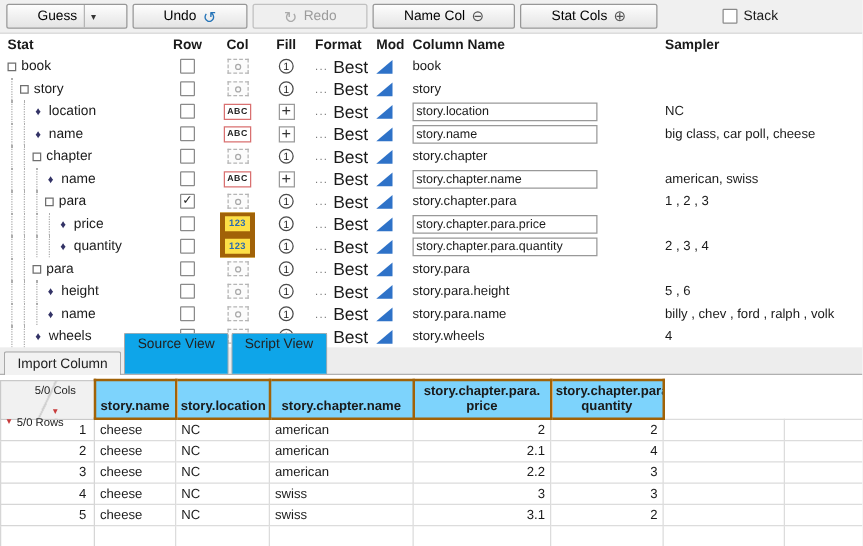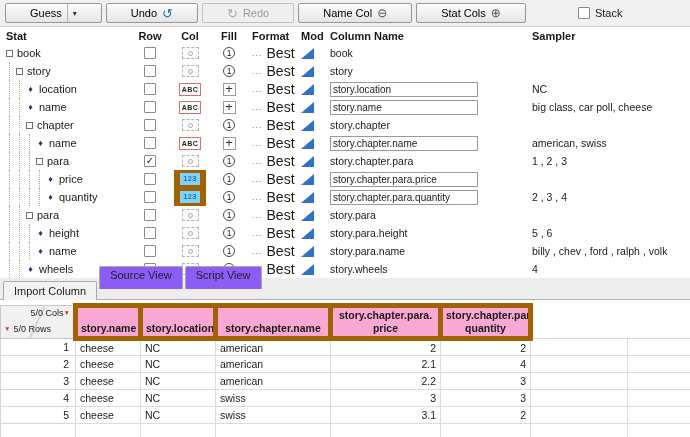--- a/index.html
+++ b/index.html
@@ -41,46 +41,46 @@
   .c-sampler { flex:1 1 auto; padding-left:4px; }
 
   .guide { align-self:stretch; width:10px; margin-left:3px; margin-right:-3px; border-left:1px dotted #adadad; flex:none; }
   .node-box { width:7px; height:7px; border:1px solid #6f6f6f; background:#fff; flex:none; margin-top:1px; }
   .node-diamond { color:#333366; font-size:9px; width:9px; text-align:center; line-height:1; flex:none; }
   .node-label { margin-left:4px; }
 
   .ic-none { width:17px; height:12px; border:1px dashed #b5b5b5; background:#fcfcfc; display:inline-flex; align-items:center; justify-content:center; }
   .ic-none-dot { width:5px; height:5px; border:1px solid #a8a8a8; border-radius:50%; }
   .ic-abc { border:1px solid #d97070; background:#fff; color:#222; font-size:7px; font-weight:bold; letter-spacing:.4px; padding:2px 2px; line-height:1; }
-  .ic-123 { border:6px solid #a16207; background:#7dd3fc; color:#2c6cb0; font-size:7.5px; font-weight:bold; letter-spacing:.4px; padding:2px 3px; line-height:1; }
+  .ic-123 { border:4px solid #a16207; background:#fde047; color:#2c6cb0; font-size:7.5px; font-weight:bold; letter-spacing:.4px; padding:2px 3px; line-height:1; }
   .fill-one { width:12px; height:12px; border:1px solid #4a4a4a; border-radius:50%; background:#fff; font-size:8.5px; display:inline-flex; align-items:center; justify-content:center; line-height:1; }
   .fill-plus { width:13px; height:13px; border:1px solid #9a9a9a; background:#fff; font-size:13px; font-weight:400; color:#333; display:inline-flex; align-items:center; justify-content:center; line-height:1; padding-bottom:1px; }
   .fmt-dots { color:#777; font-size:9px; letter-spacing:1px; }
   .fmt-val { font-size:14px; }
   .mod-tri { width:0; height:0; border-left:13px solid transparent; border-bottom:11px solid #2e72c8; }
   .name-input { height:15px; width:148px; border:1px solid #999; background:#fff; font-family:inherit; font-size:10px; padding:0 2px; color:#1a1a1a; }
   .name-text, .sampler-text { font-size:10.5px; }
 
   
   .tabs { display:flex; align-items:flex-end; gap:2px; height:22px; padding:3px 3px 0; background:#ededed; position:relative; }
   .tabs::after { content:""; position:absolute; left:0; right:0; bottom:0; height:1px; background:#b0b0b0; }
-  .tab { position:relative; z-index:1; margin-bottom:11px; padding:2px 10px 8px; background:#8b5cf6; border:1px solid #a9a9a9; border-bottom:none; border-radius:2px 2px 0 0; color:#222; }
+  .tab { position:relative; z-index:1; margin-bottom:1px; padding:2px 10px 18px; background:#0ea5e9; border:1px solid #a9a9a9; border-bottom:none; border-radius:2px 2px 0 0; color:#222; }
   .tab.active { z-index:2; margin-bottom:0; padding:3px 10px 3px; background:#f2f2f2; }
 
   
   .preview { background:#fff; padding-top:3px; height:calc(437px - 26px - 251px - 22px); overflow:hidden; }
   .ptable { border-collapse:collapse; table-layout:fixed; width:690px; background:#fff; }
   .ptable thead tr { height:30px; }
   .ptable tbody tr { height:17px; }
   th.corner { width:75px; border:1px solid #c9c9c9; background:#f1f1f1 linear-gradient(115deg, transparent 48.5%, #cfcfcf 48.5%, #cfcfcf 50.5%, transparent 50.5%); font-weight:normal; vertical-align:top; padding:0; }
   .corner-inner { display:flex; flex-direction:column; justify-content:space-between; height:30px; font-size:9px; color:#222; }
-  .corner-cols { display:flex; justify-content:flex-end; align-items:center; gap:0; padding:2px 3px 0 16px; }
+  .corner-cols { display:flex; justify-content:flex-end; align-items:center; gap:10px; padding:2px 3px 0 16px;flex-direction:column; }
   .corner-rows { display:flex; justify-content:flex-start; align-items:center; gap:3px; padding:0 0 2px 3px; }
   .red-tri { color:#c73b3b; font-size:6.5px; line-height:1; }
-  th.pth { border:5px solid #a16207; background:#f9a8d4; font-weight:bold; font-size:10.5px; text-align:center; vertical-align:bottom; padding:1px 3px 2px; line-height:1.2; overflow:hidden; }
+  th.pth { border:2px solid #a16207; background:#7dd3fc; font-weight:bold; font-size:10.5px; text-align:center; vertical-align:bottom; padding:1px 3px 2px; line-height:1.2; overflow:hidden; }
   th.pth-empty { border:none; background:#fff; }
   td.rownum { border:1px solid #d6d6d6; background:#fff; text-align:right; padding:1px 6px 1px 2px; font-size:10.5px; }
   td.pcell { border:1px solid #dcdcdc; background:#fff; padding:1px 4px; font-size:10.5px; overflow:hidden; white-space:nowrap; }
   td.ar { text-align:right; } td.al { text-align:left; }
 </style>
 </head>
 <body>
 
 <div class="app">
 

